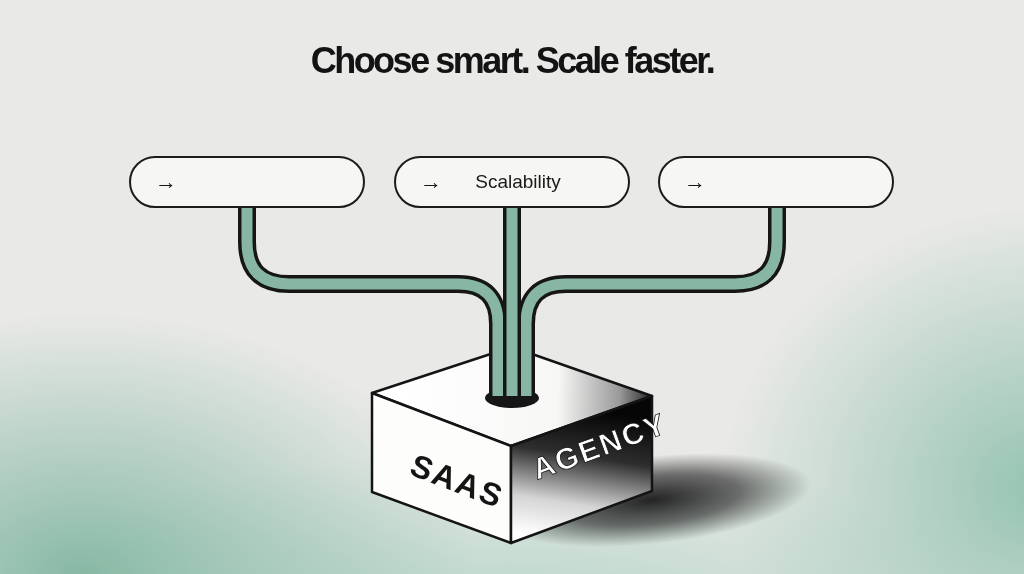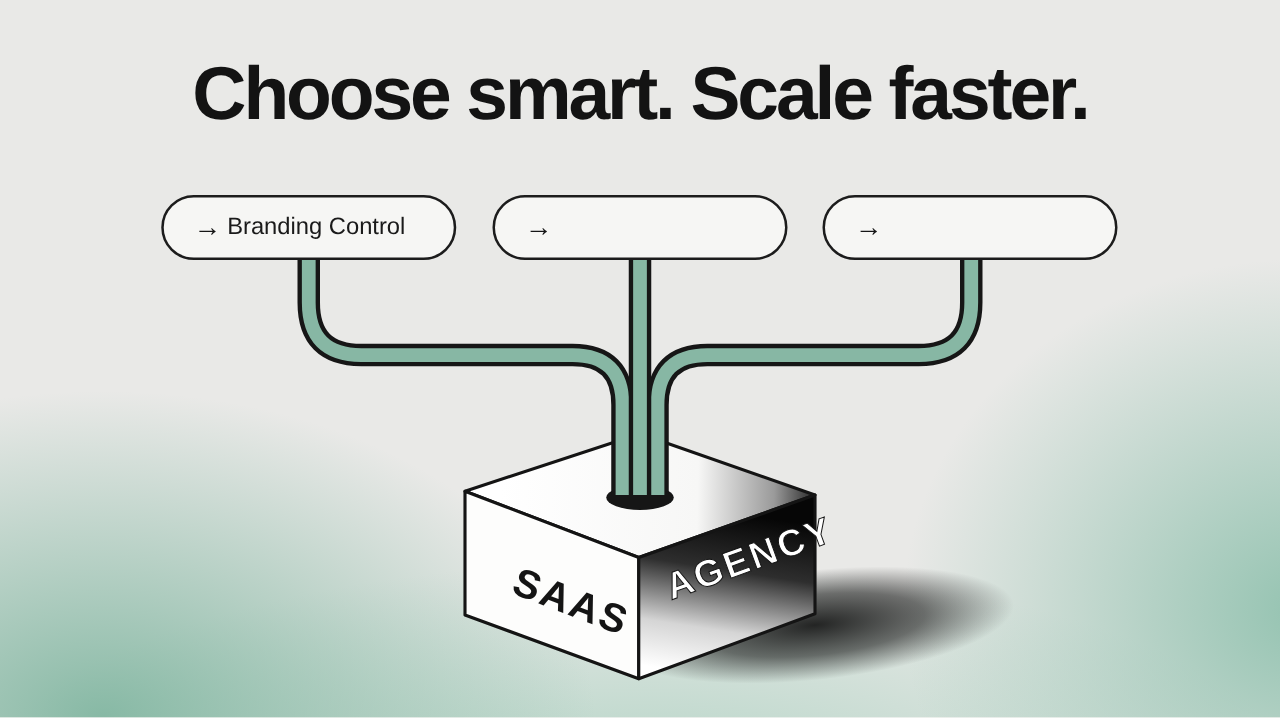--- a/index.html
+++ b/index.html
@@ -21,21 +21,21 @@
       radial-gradient(70% 45% at 50% 112%, rgba(160,205,186,0.80) 0%, rgba(160,205,186,0) 75%),
       #e9e9e7;
   }
 
   .headline {
     position: absolute;
     top: 40px;
     left: 0;
     width: 100%;
     text-align: center;
-    font-size: 60px;
+    font-size: 36px;
     font-weight: bold;
     letter-spacing: -2.5px;
     color: #131313;
   }
 
   .pill {
     position: absolute;
     top: 156px;
     height: 52px;
     border: 2.5px solid #1c1c1c;
@@ -130,24 +130,24 @@
 
     <text x="0" y="0" transform="translate(408 474) rotate(21)" font-family="Liberation Sans, sans-serif" font-size="32" font-weight="bold" letter-spacing="2" fill="#141414">SAAS</text>
 
     <text x="0" y="0" transform="translate(537 480) rotate(-20)" font-family="Liberation Sans, sans-serif" font-size="30" font-weight="bold" letter-spacing="2" fill="#ffffff" stroke="#111111" stroke-width="0.8">AGENCY</text>
   </svg>
 
   <div class="headline">Choose smart. Scale faster.</div>
 
   <div class="pill pill-1">
     <span class="arrow">→</span>
-    <span class="label">Branding Control</span>
   </div>
 
   <div class="pill pill-2">
     <span class="arrow">→</span>
+    <span class="label">Scalability</span>
   </div>
 
   <div class="pill pill-3">
     <span class="arrow">→</span>
   </div>
 
 </div>
 
 </body></html>

